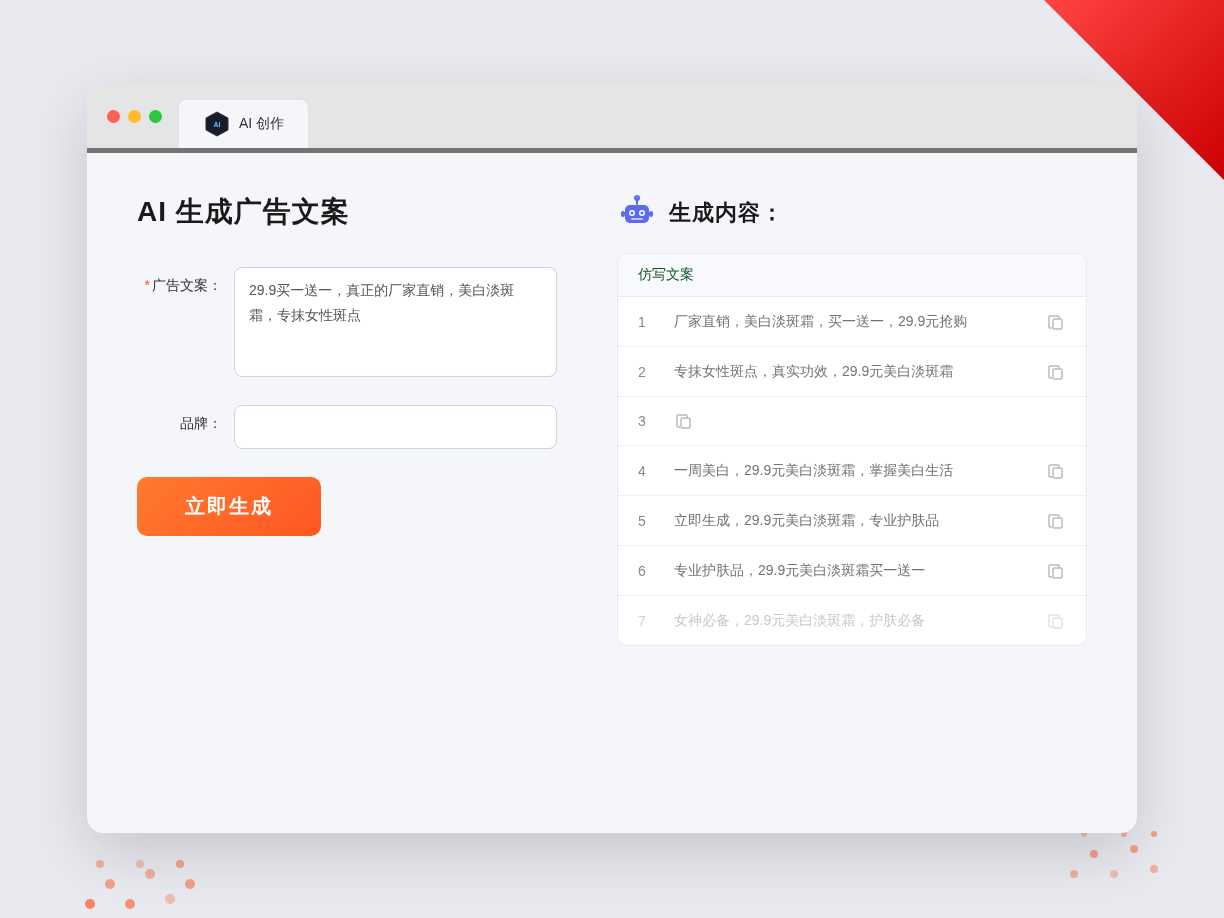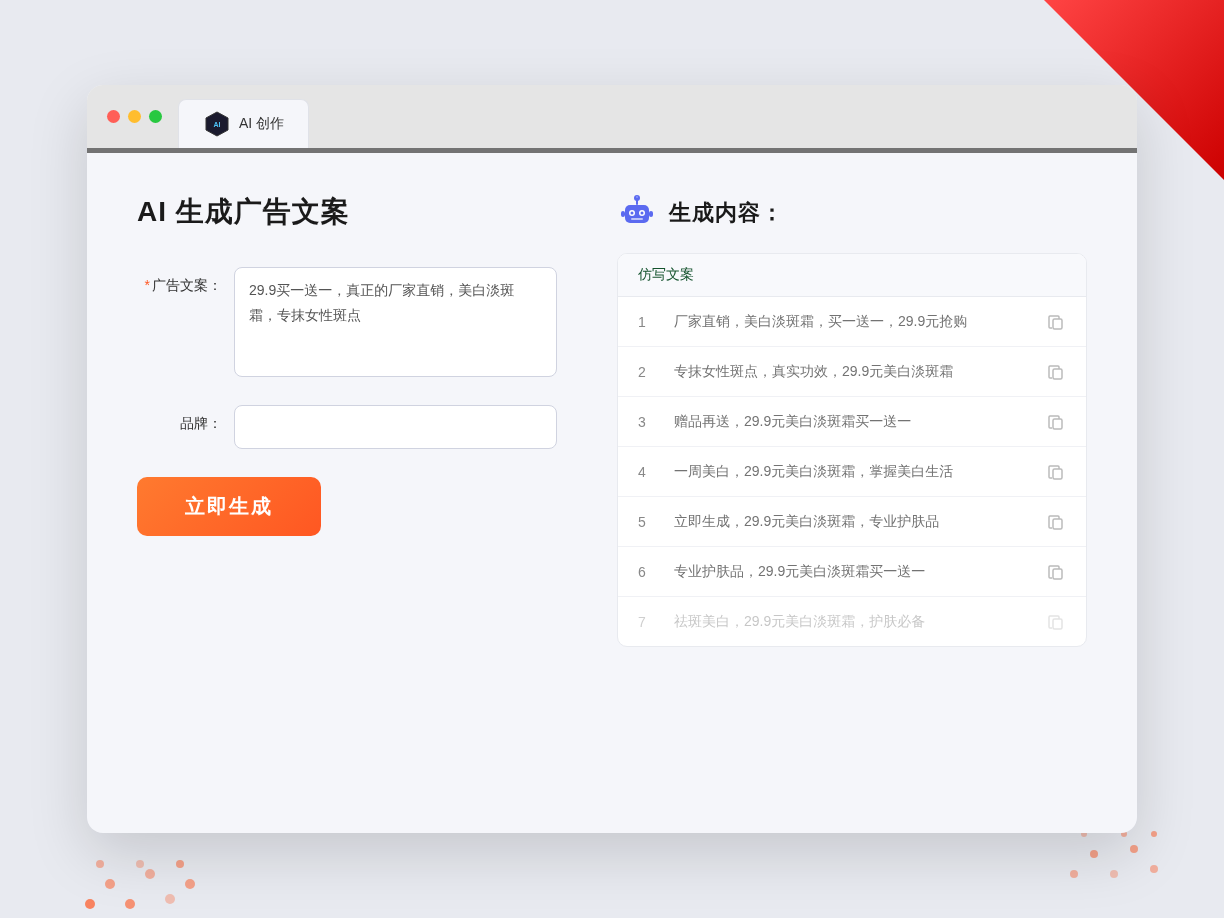--- a/index.html
+++ b/index.html
@@ -340,21 +340,20 @@
       <span class="row-text">专抹女性斑点，真实功效，29.9元美白淡斑霜</span>
       <span class="copy-icon">
         <svg viewBox="0 0 16 16" fill="none" stroke="#bbb" stroke-width="1.5">
           <rect x="5" y="5" width="9" height="10" rx="1.5"></rect>
           <path d="M11 5V3a1 1 0 00-1-1H2a1 1 0 00-1 1v10a1 1 0 001 1h2"></path>
         </svg>
       </span>
     </div>
             <div class="table-row">
       <span class="row-num">3</span>
-      <span class="row-text">赠品再送，29.9元美白淡斑霜买一送一</span>
       <span class="copy-icon">
         <svg viewBox="0 0 16 16" fill="none" stroke="#bbb" stroke-width="1.5">
           <rect x="5" y="5" width="9" height="10" rx="1.5"></rect>
           <path d="M11 5V3a1 1 0 00-1-1H2a1 1 0 00-1 1v10a1 1 0 001 1h2"></path>
         </svg>
       </span>
     </div>
             <div class="table-row">
       <span class="row-num">4</span>
       <span class="row-text">一周美白，29.9元美白淡斑霜，掌握美白生活</span>
@@ -380,21 +379,21 @@
       <span class="row-text">专业护肤品，29.9元美白淡斑霜买一送一</span>
       <span class="copy-icon">
         <svg viewBox="0 0 16 16" fill="none" stroke="#bbb" stroke-width="1.5">
           <rect x="5" y="5" width="9" height="10" rx="1.5"></rect>
           <path d="M11 5V3a1 1 0 00-1-1H2a1 1 0 00-1 1v10a1 1 0 001 1h2"></path>
         </svg>
       </span>
     </div>
             <div class="table-row faded">
       <span class="row-num">7</span>
-      <span class="row-text">祛斑美白，29.9元美白淡斑霜，护肤必备</span>
+      <span class="row-text">女神必备，29.9元美白淡斑霜，护肤必备</span>
       <span class="copy-icon">
         <svg viewBox="0 0 16 16" fill="none" stroke="#bbb" stroke-width="1.5">
           <rect x="5" y="5" width="9" height="10" rx="1.5"></rect>
           <path d="M11 5V3a1 1 0 00-1-1H2a1 1 0 00-1 1v10a1 1 0 001 1h2"></path>
         </svg>
       </span>
     </div>
           </div>
       </div>
     </div>

